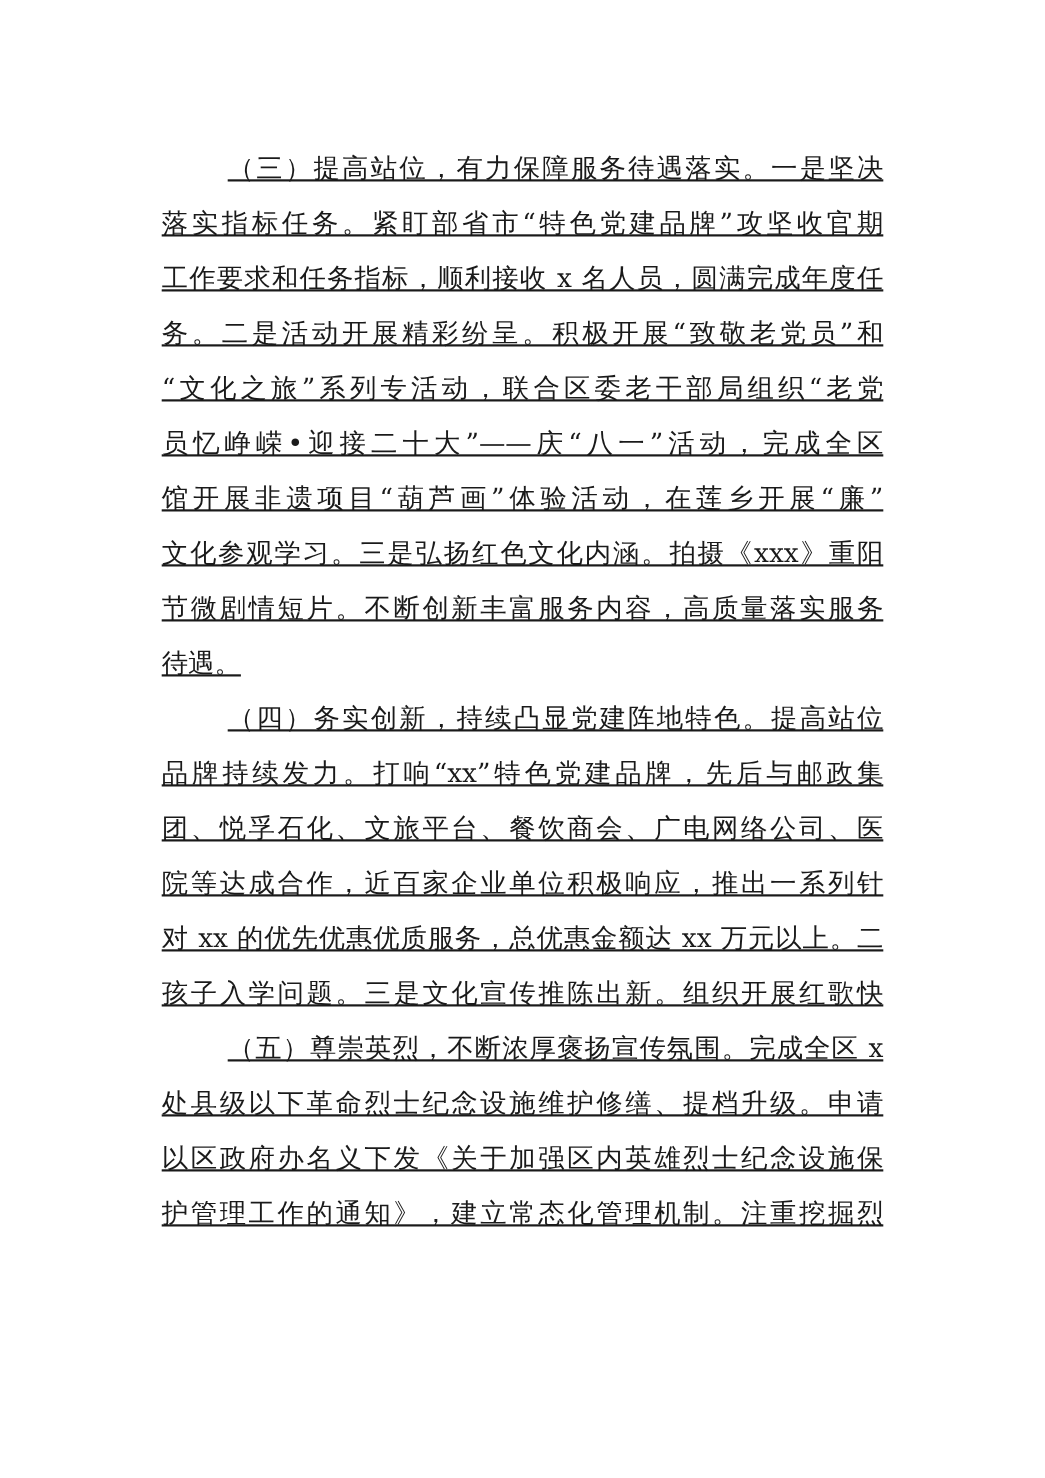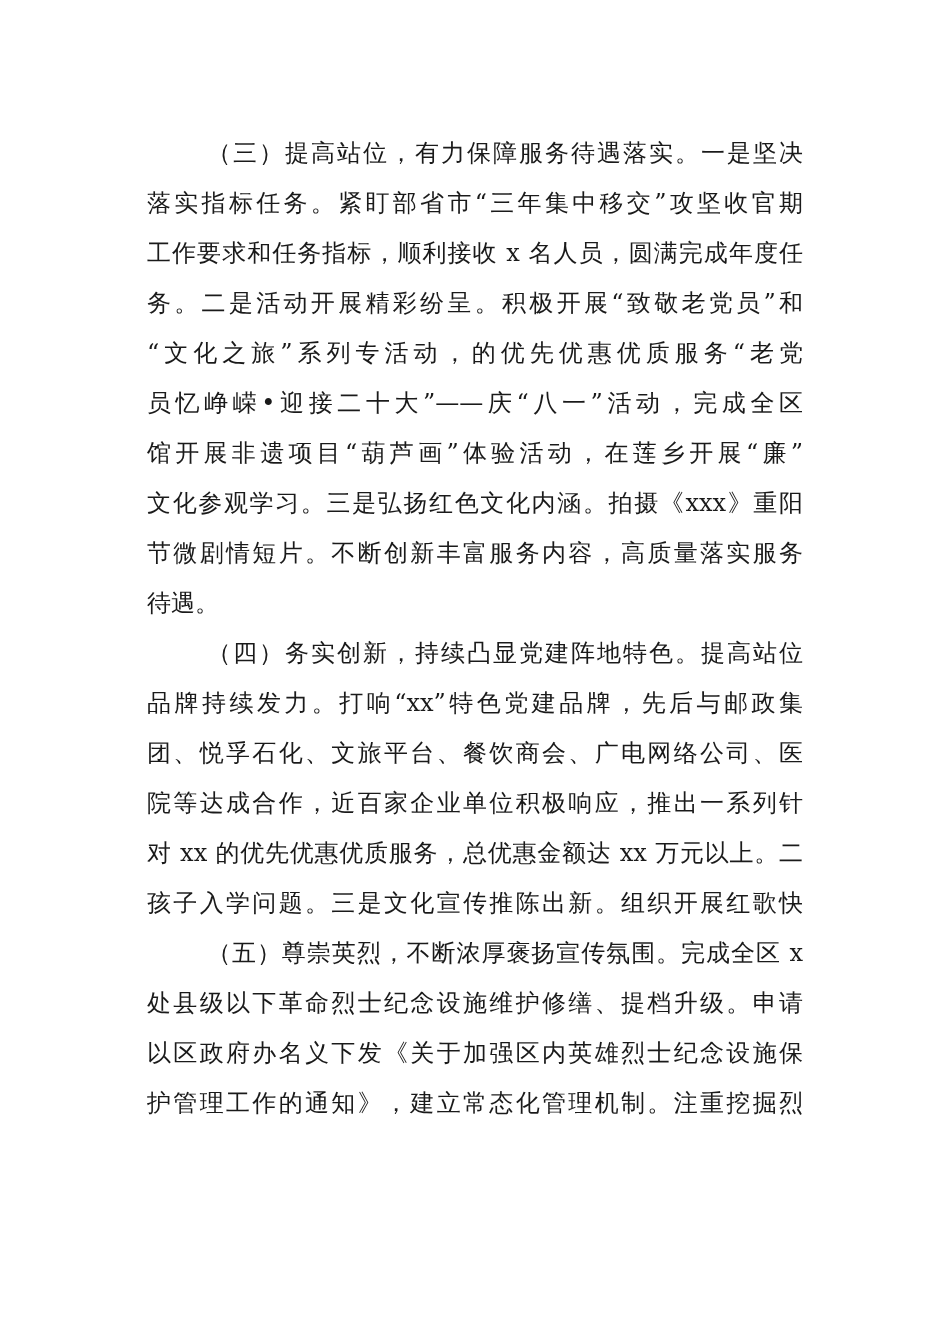--- a/index.html
+++ b/index.html
@@ -10,36 +10,37 @@
   .content {
     position: absolute; left: 147px; top: 128px; width: 660px;
     font-family: "DejaVu Serif", "Liberation Serif", serif;
     color: #1a1a1a;
     font-size: 24px;
   }
   .line {
     height: 50px; line-height: 50px; white-space: nowrap;
     text-align: justify; text-align-last: justify;
     width: 656px;
+    text-decoration: underline;
   }
   .line.last { text-align-last: left; }
   .line.indent { padding-left: 60px; width: 596px; }
 </style>
 </head>
 <body>
 
 <div class="page">
   <div class="content">
 
     <div>
       <div class="line indent">（三）提高站位，有力保障服务待遇落实。一是坚决</div>
-      <div class="line">落实指标任务。紧盯部省市“三年集中移交”攻坚收官期</div>
+      <div class="line">落实指标任务。紧盯部省市“特色党建品牌”攻坚收官期</div>
       <div class="line">工作要求和任务指标，顺利接收 x 名人员，圆满完成年度任</div>
       <div class="line">务。二是活动开展精彩纷呈。积极开展“致敬老党员”和</div>
-      <div class="line">“文化之旅”系列专活动，的优先优惠优质服务“老党</div>
+      <div class="line">“文化之旅”系列专活动，联合区委老干部局组织“老党</div>
       <div class="line">员忆峥嵘•迎接二十大”——庆“八一”活动，完成全区</div>
       <div class="line">馆开展非遗项目“葫芦画”体验活动，在莲乡开展“廉”</div>
       <div class="line">文化参观学习。三是弘扬红色文化内涵。拍摄《xxx》重阳</div>
       <div class="line">节微剧情短片。不断创新丰富服务内容，高质量落实服务</div>
       <div class="line last">待遇。</div>
     </div>
 
     <div>
       <div class="line indent">（四）务实创新，持续凸显党建阵地特色。提高站位</div>
       <div class="line">品牌持续发力。打响“xx”特色党建品牌，先后与邮政集</div>

